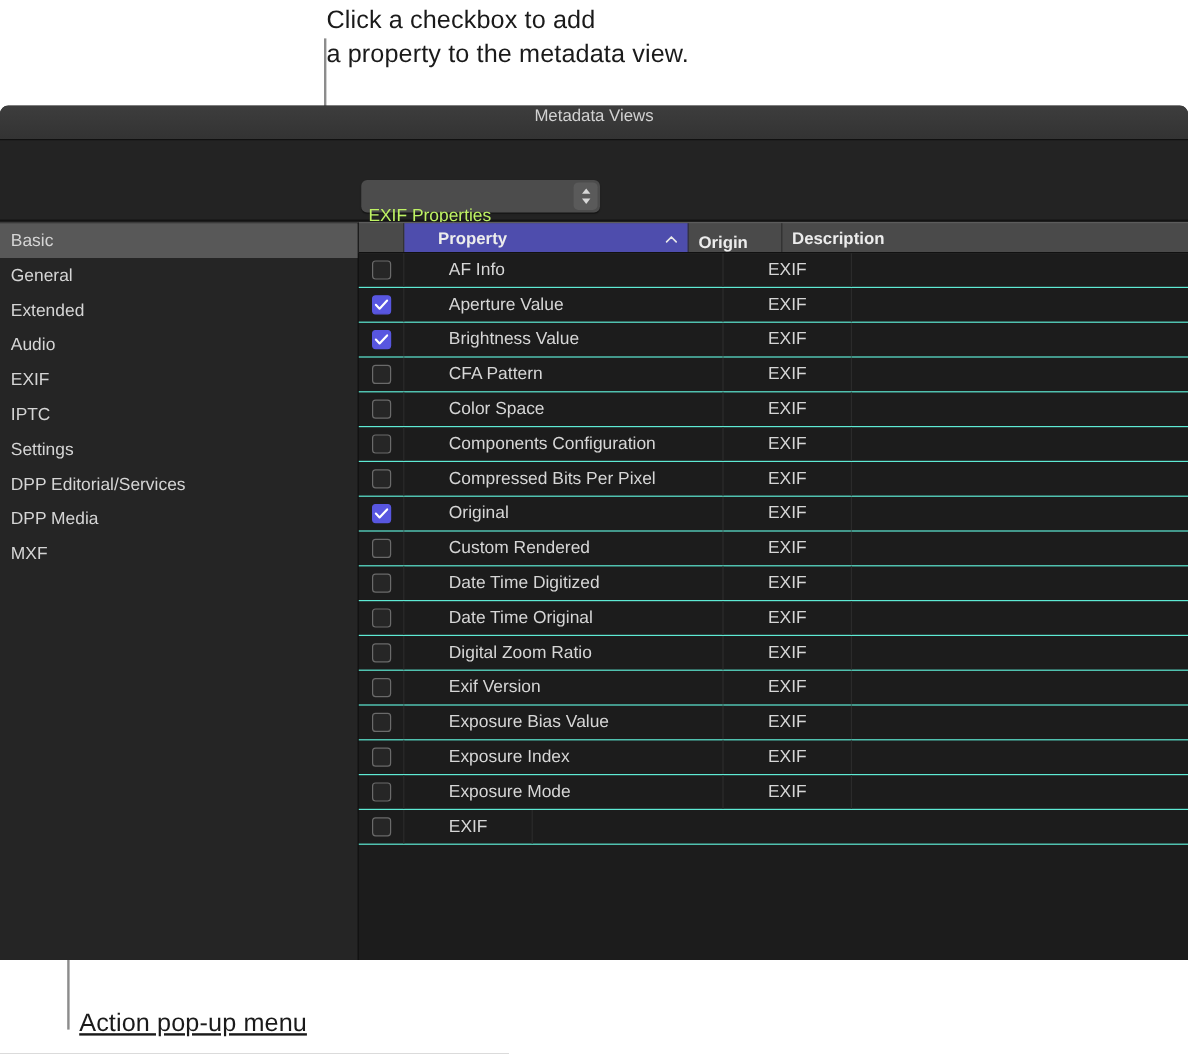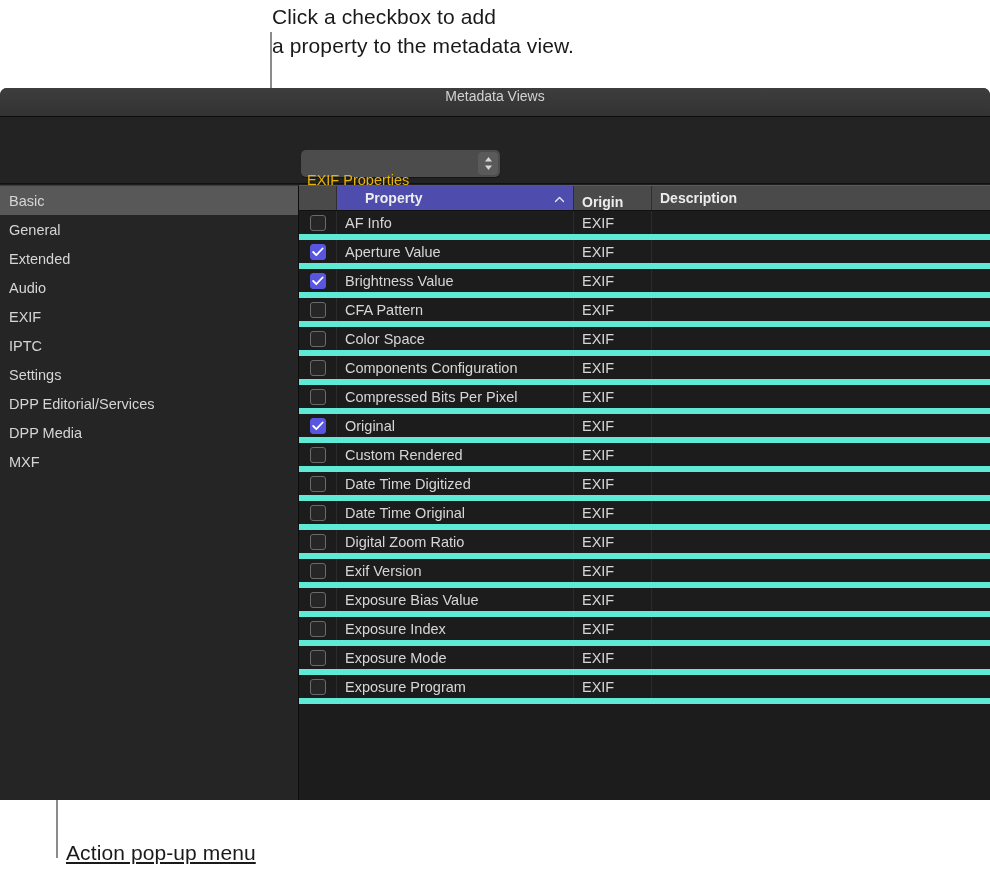--- a/index.html
+++ b/index.html
@@ -60,21 +60,21 @@
   .popup {
     position: absolute;
     left: 301px; top: 33px;
     width: 199px; height: 27px;
     background: #4c4c4c;
     border-radius: 5px;
     display: flex; align-items: center;
     box-shadow: 0 1px 1px rgba(0,0,0,.4);
   }
   .popup-label {
-    color: #eab308; font-size: 14.5px;
+    color: #bef264; font-size: 14.5px;
     padding-left: 6px; flex: 1; margin-top: 32px;
   }
   .stepper {
     width: 20px; height: 23px;
     margin-right: 2px;
     background: #5a5a5a;
     border-radius: 4px;
     display: flex; flex-direction: column;
     align-items: center; justify-content: center;
   }
@@ -136,21 +136,22 @@
     transform: translateY(-50%);
   }
   .col-check { width: 38px; }
   .col-prop  { width: 237px; padding-left: 28px; }
   .col-orig  { width: 78px; align-items: flex-end; }
   .col-desc  { flex: 1; border-right: none; }
 
   .trow {
     display: flex;
     height: 29px;
-    border-bottom: 6px solid #5eead4;
+    border-bottom: 1px solid #5eead4;
+    gap: 29px;
   }
   .cell {
     display: flex; align-items: center;
     color: #d6d6d6; font-size: 14.5px;
     padding-left: 8px;
     border-right: 1px solid #2b2b2b;
     overflow: hidden; white-space: nowrap;
   }
   .cell.col-check { justify-content: center; padding-left: 0; }
   .cell.col-desc { border-right: none; }
@@ -395,21 +396,20 @@
                 <span class="cb"></span>
               </div>
               <div class="cell col-prop">Exposure Mode</div>
               <div class="cell col-orig">EXIF</div>
               <div class="cell col-desc"></div>
             </div>
             <div class="trow">
               <div class="cell col-check">
                 <span class="cb"></span>
               </div>
-              <div class="cell col-prop">Exposure Program</div>
               <div class="cell col-orig">EXIF</div>
               <div class="cell col-desc"></div>
             </div>
           </div>
       </div>
 
     </div>
 
   </div>
 

